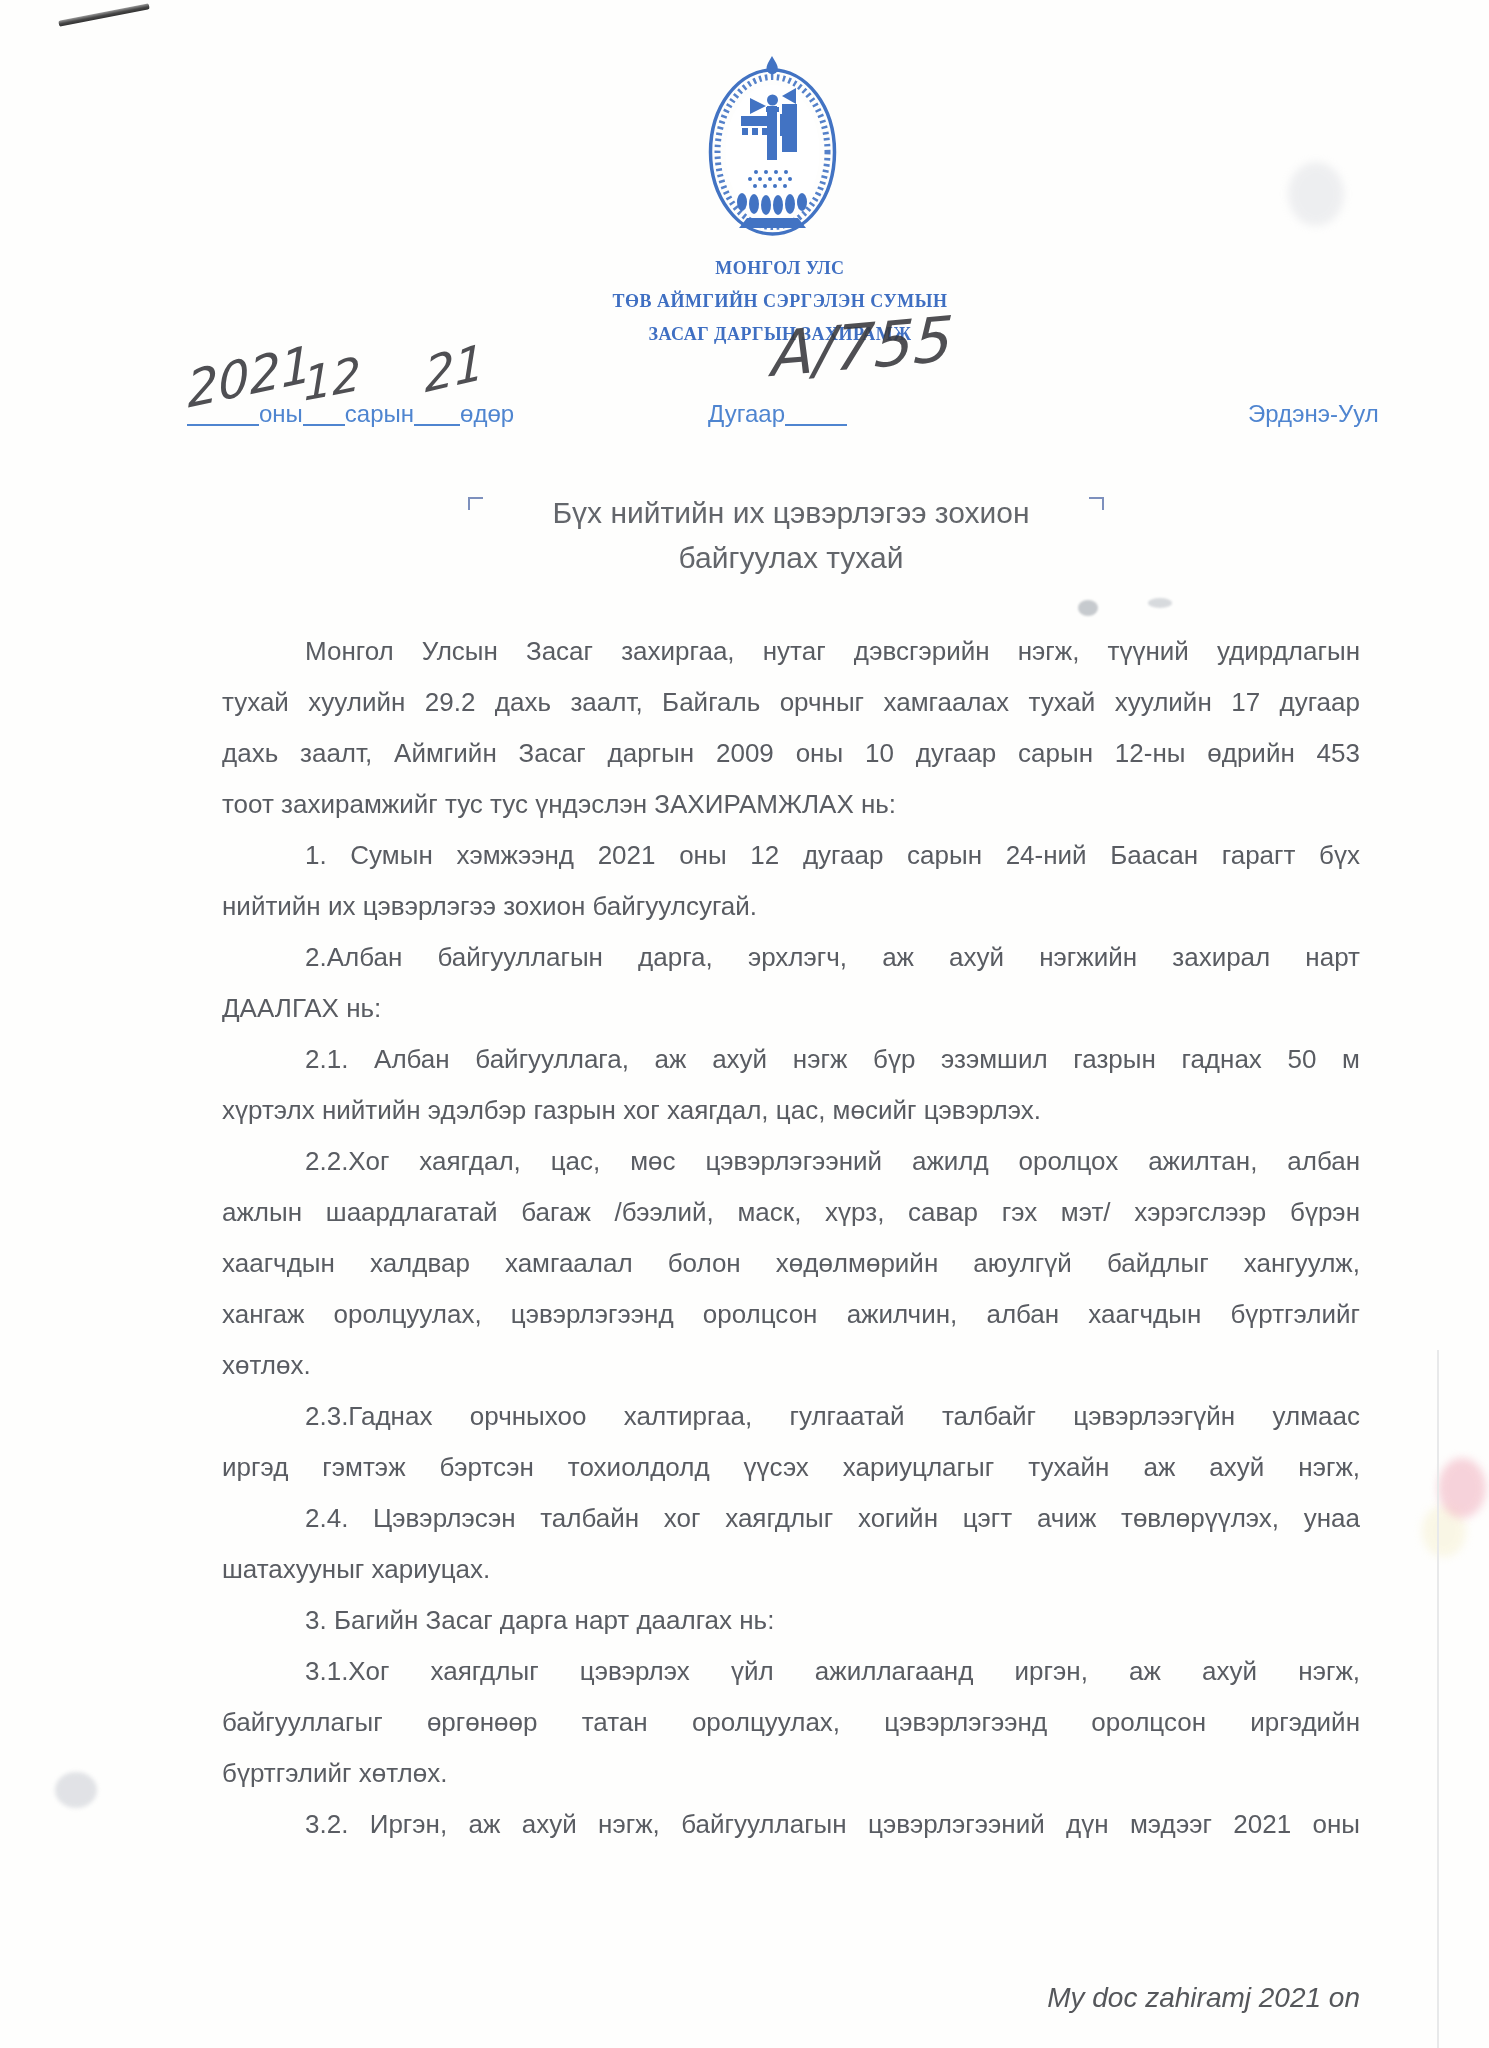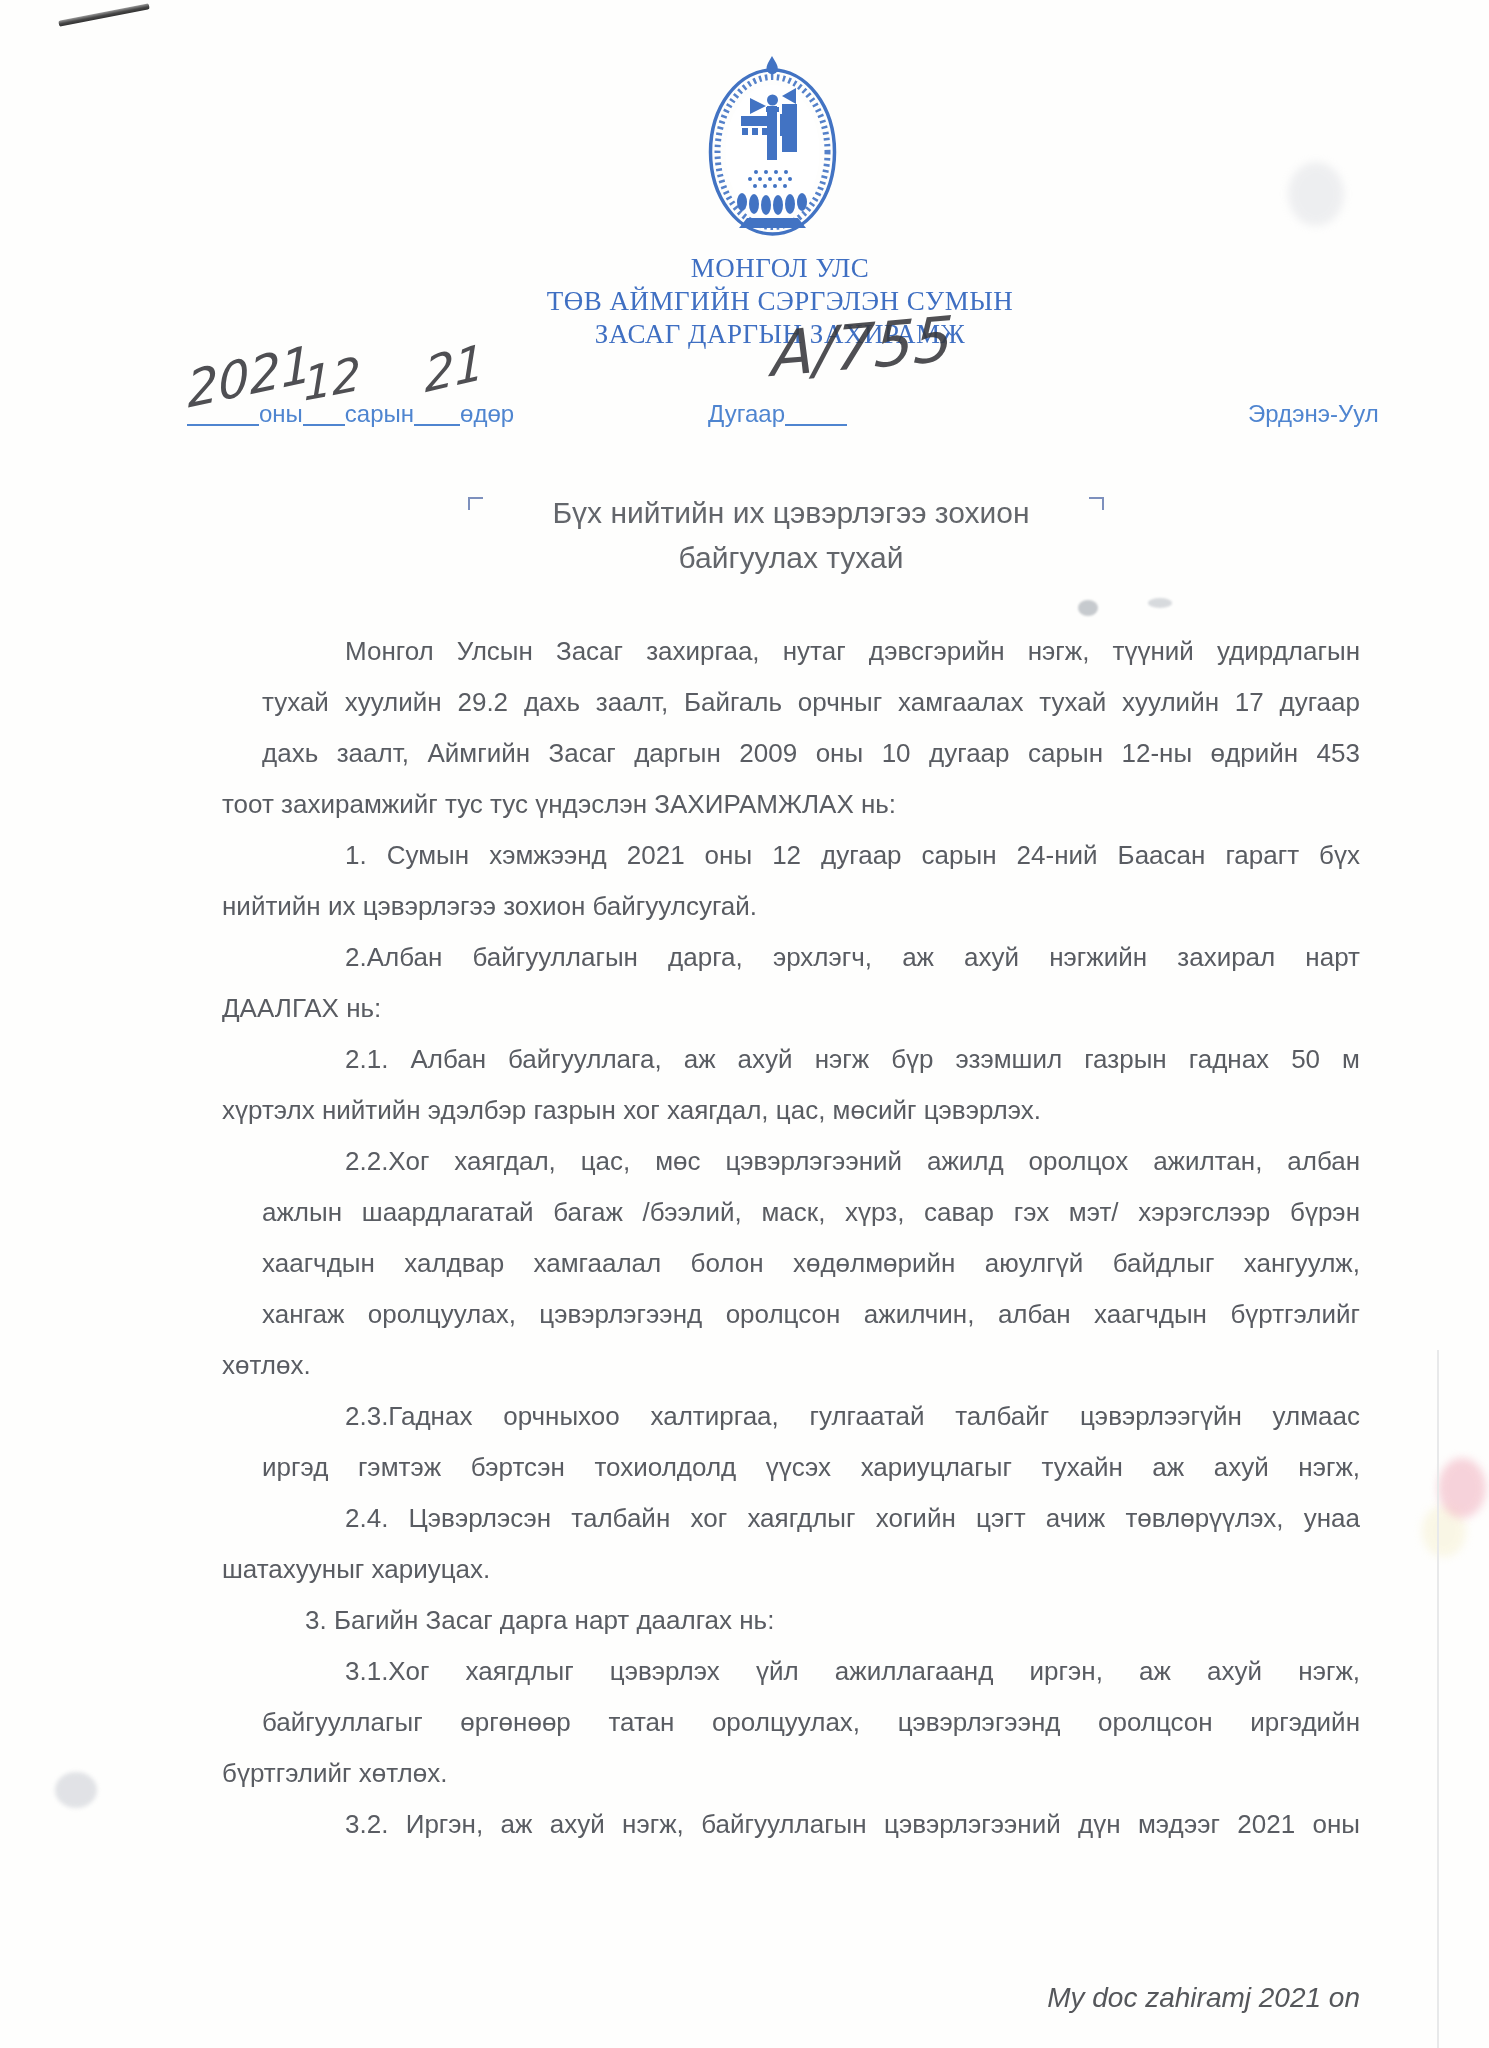--- a/index.html
+++ b/index.html
@@ -9,22 +9,22 @@
     font-family:"Liberation Sans",sans-serif;
   }
   
   .staple{position:absolute;left:58px;top:12px;width:92px;height:6px;
     background:linear-gradient(180deg,#9a9a9a,#474747 55%,#303030);
     transform:rotate(-11deg);border-radius:2px;}
   
   .emblem{position:absolute;left:700px;top:54px;width:145px;height:182px;}
   
   .org{position:absolute;left:222px;top:252px;width:1116px;text-align:center;
-    color:#3f6fc2;font-family:"Liberation Serif",serif;font-weight:normal;
-    font-size:27px;line-height:33px;letter-spacing:.5px;}
+    color:#3f6fc2;font-family:"Liberation Serif",serif;font-weight:bold;
+    font-size:18px;line-height:33px;letter-spacing:.5px;}
   
   .meta{position:absolute;left:0;top:0;width:100%;height:0;color:#4f85d0;font-size:24px;}
   .meta .labels{position:absolute;left:187px;top:400px;white-space:nowrap;}
   .blank{display:inline-block;border-bottom:2px solid #4f85d0;height:20px;vertical-align:-4px;}
   .b1{width:72px;} .b2{width:42px;} .b3{width:46px;} .b4{width:62px;}
   .num-label{position:absolute;left:708px;top:400px;white-space:nowrap;}
   .place{position:absolute;left:1248px;top:400px;}
   .hw{position:absolute;color:#37383c;font-family:"DejaVu Sans",sans-serif;
     font-style:italic;opacity:.88;white-space:nowrap;}
   .hw-year{left:186px;top:348px;font-size:50px;transform:rotate(-12deg) skewX(-10deg);}
@@ -34,21 +34,21 @@
   
   .title{position:absolute;left:222px;top:490px;width:1138px;text-align:center;
     color:#63666b;font-size:30px;line-height:45px;}
   .corner{position:absolute;width:13px;height:11px;}
   .corner-l{left:468px;top:497px;border-top:2px solid #7d90bd;border-left:2px solid #7d90bd;}
   .corner-r{left:1089px;top:497px;border-top:2px solid #7d90bd;border-right:2px solid #7d90bd;}
   
   .body{position:absolute;left:222px;top:626px;width:1138px;color:#595c62;
     font-size:26px;}
   .line{height:51px;line-height:51px;white-space:nowrap;overflow:visible;}
-  .line.j{white-space:normal;text-align:justify;text-align-last:justify;height:51px;overflow:hidden;margin-left:40px;}
+  .line.j{white-space:normal;text-align:justify;text-align-last:justify;height:51px;overflow:hidden;}
   .line.i{padding-left:83px;}
   .line.j.i{padding-left:0;text-indent:83px;}
   
   .footer{position:absolute;left:222px;top:1982px;width:1138px;text-align:right;
     color:#55575b;font-size:28px;font-style:italic;}
   
   .smudge{position:absolute;border-radius:50%;pointer-events:none;}
   .sm-a{left:1078px;top:600px;width:20px;height:16px;background:#9aa0a8;opacity:.55;filter:blur(1px);}
   .sm-b{left:1148px;top:598px;width:24px;height:10px;background:#aab0b8;opacity:.45;filter:blur(1px);}
   .sm-c{left:55px;top:1772px;width:42px;height:36px;background:#b6bac4;opacity:.4;filter:blur(2px);}

